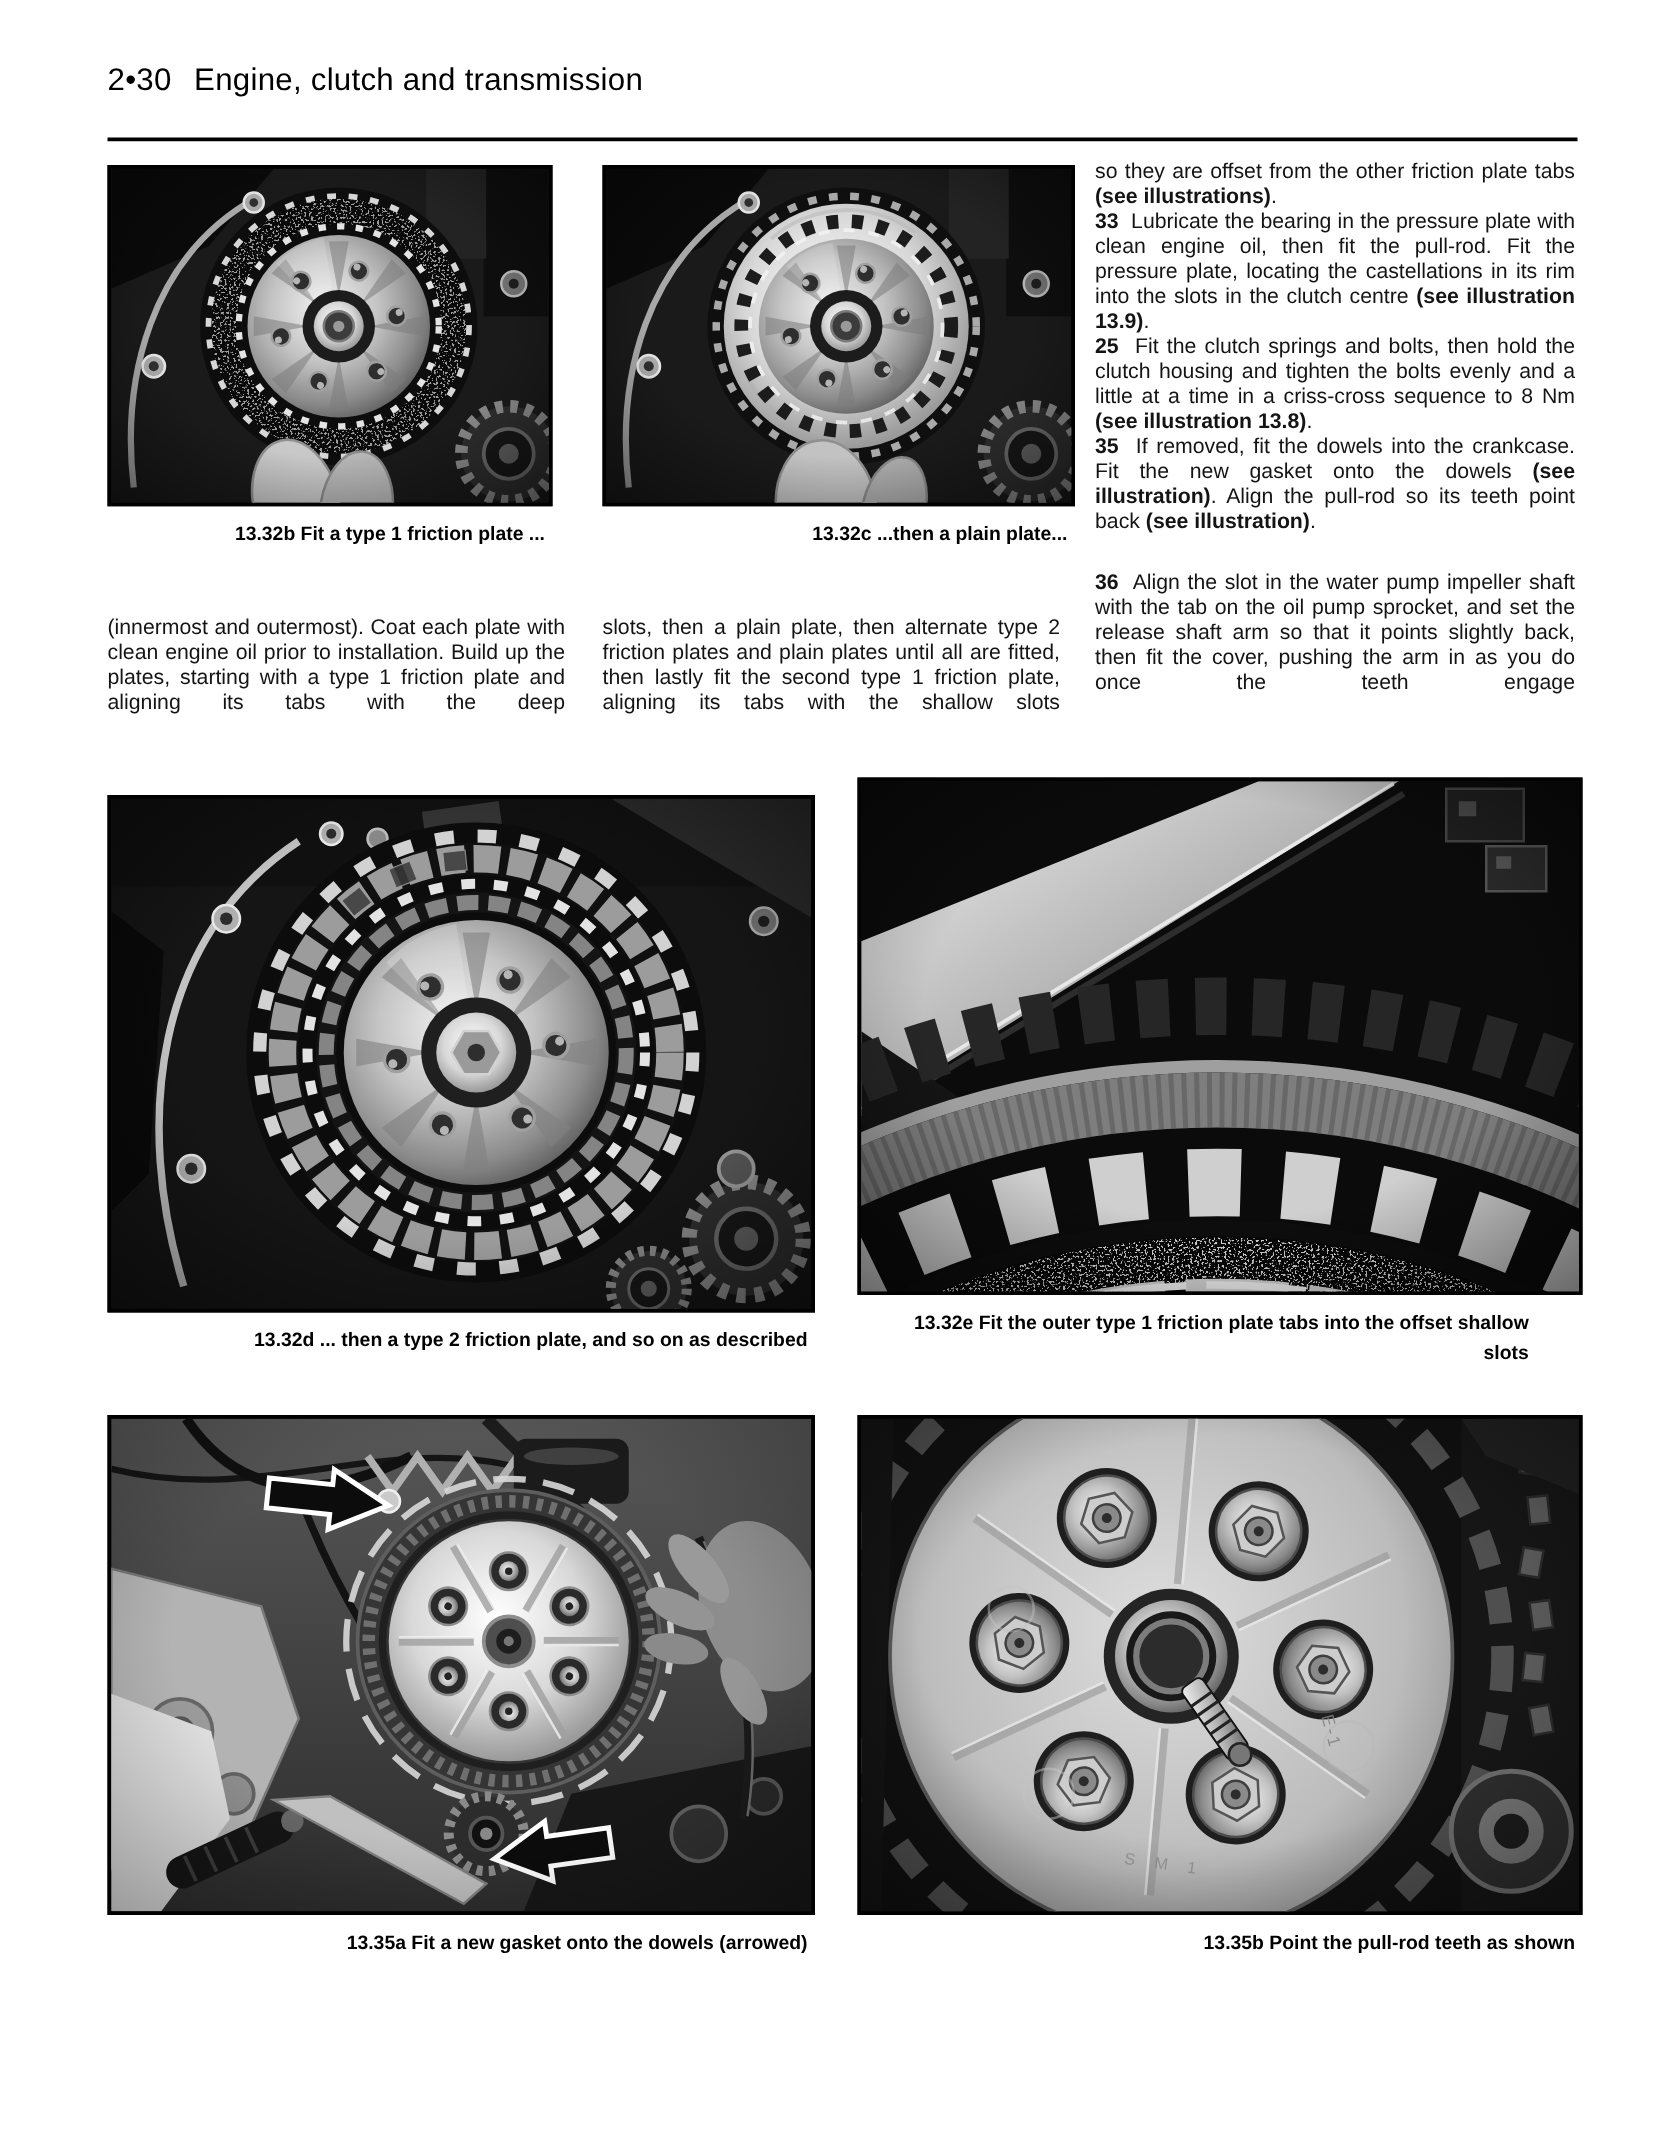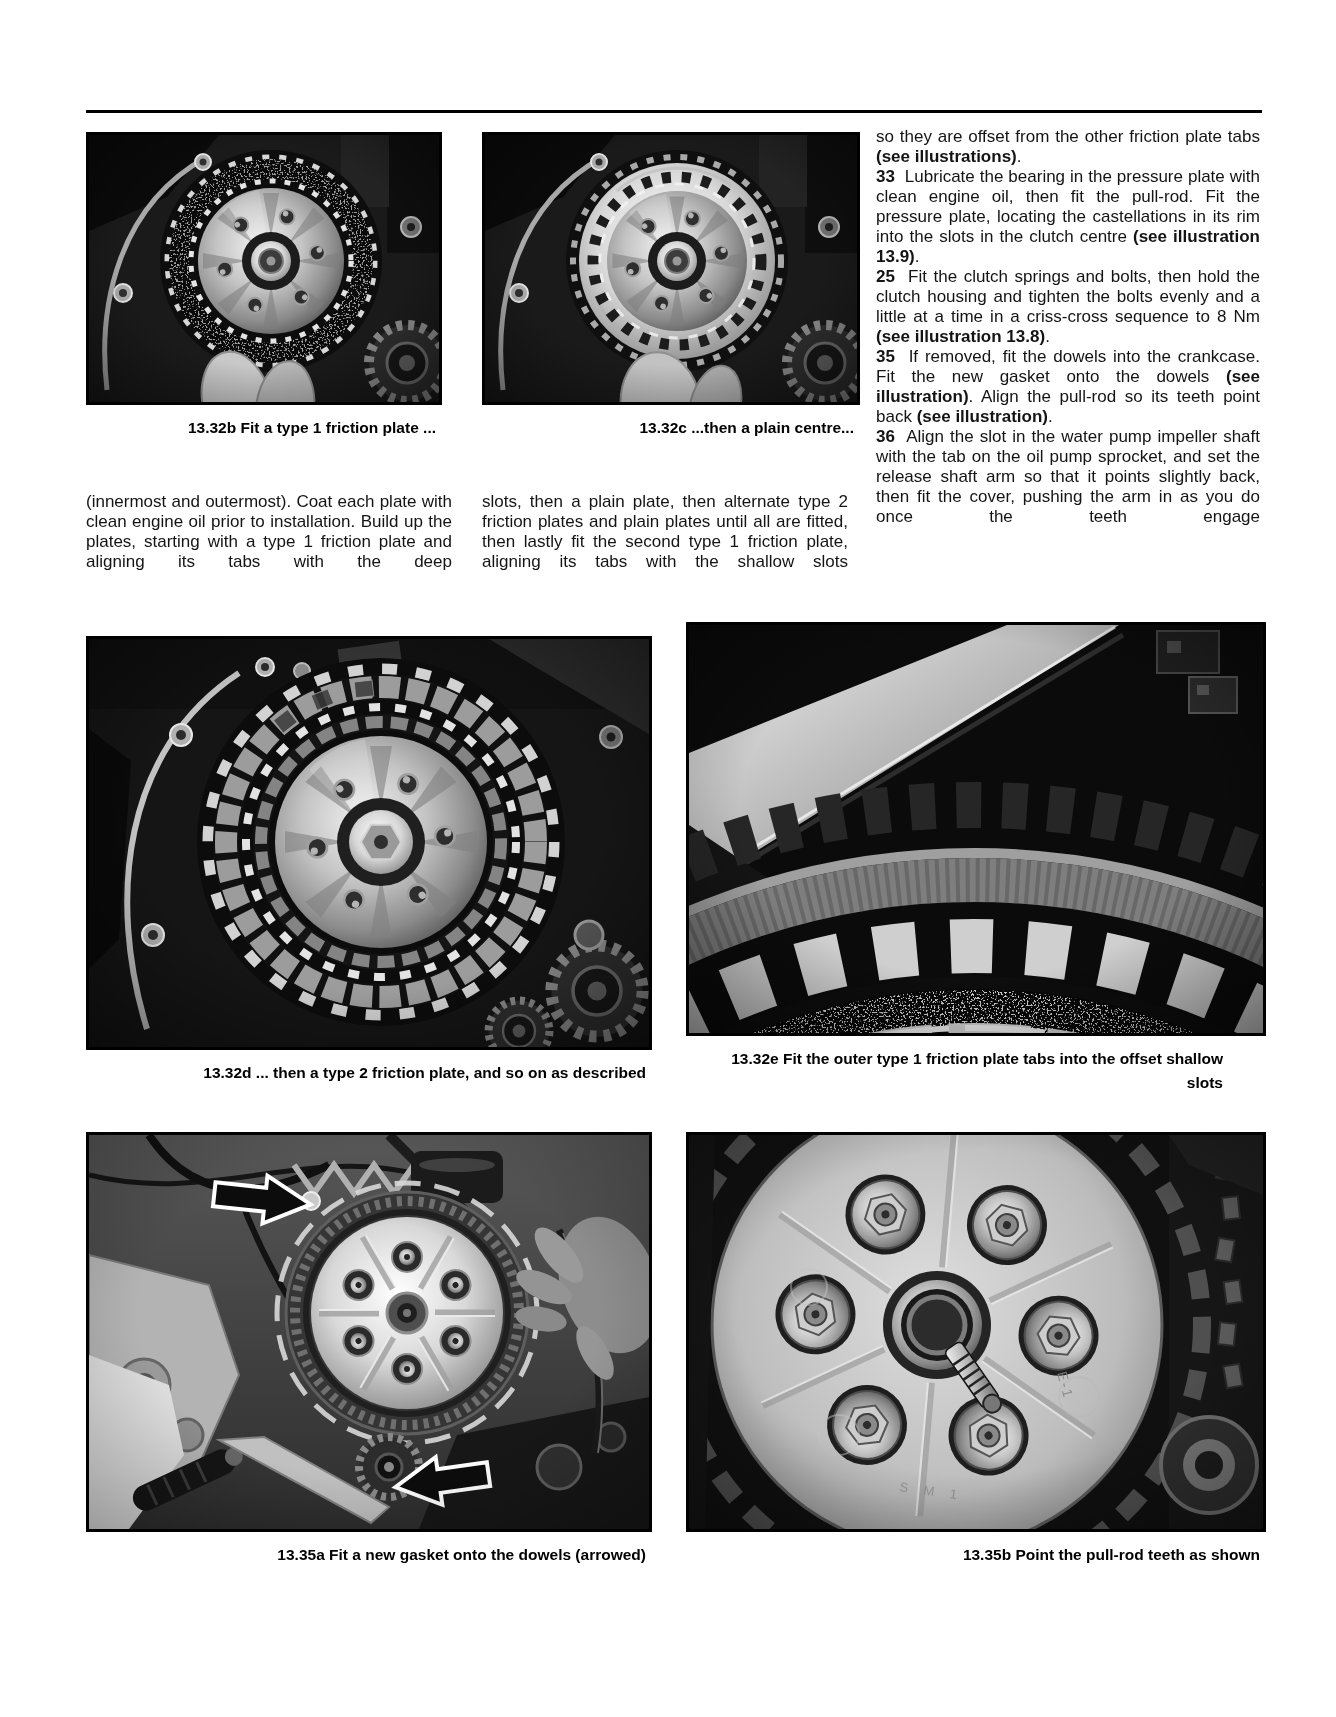--- a/index.html
+++ b/index.html
@@ -7,21 +7,21 @@
         font-family:"Liberation Sans",sans-serif;color:#141414;}
   .hdr{position:absolute;left:86px;top:50px;font-size:25px;letter-spacing:0.2px;color:#000;}
   .hdr .num{margin-right:18px;}
   .rule{position:absolute;left:86px;top:110px;width:1176px;height:3px;background:#000;}
   figure{position:absolute;margin:0;}
   svg.photo{display:block;border:3px solid #000;background:#111;}
   figcaption{font-weight:bold;font-size:15.5px;line-height:1.55;text-align:right;color:#000;margin-top:11px;}
   .cap-narrow{max-width:500px;margin-left:auto;margin-right:auto;}
   .col{position:absolute;font-size:17px;line-height:20px;text-align:justify;color:#141414;}
   .col p{margin:0;}
-  .col p.cont{text-align-last:justify;}
+  .col p.cont{text-align-last:justify;margin-top:29px;}
   #col-left,#col-mid{text-align-last:justify;}
   b{font-weight:bold;}
   svg text{font-family:"Liberation Sans",sans-serif;}
 </style>
 </head>
 <body>
 
 <div class="page">
 
   <svg width="0" height="0" style="position:absolute" aria-hidden="true">
@@ -79,20 +79,23 @@
       <g id="sbolt">
         <circle r="40" fill="#1e1e1e"></circle>
         <circle r="34" fill="url(#gMetal)" stroke="#4c4c4c" stroke-width="2"></circle>
         <polygon points="21,0 10.5,18.2 -10.5,18.2 -21,0 -10.5,-18.2 10.5,-18.2" fill="#cdcdcd" stroke="#555555" stroke-width="2"></polygon>
         <circle r="11" fill="#8a8a8a" stroke="#3f3f3f" stroke-width="2"></circle>
         <circle r="4" fill="#2c2c2c"></circle>
       </g>
     </defs>
   </svg>
 
+  <div class="hdr">
+    <span class="num">2•30</span><span>Engine, clutch and transmission</span>
+  </div>
   <div class="rule"></div>
 
   <figure style="left:86px;top:132px;width:350px;">
     <svg class="photo" width="350" height="267" viewBox="0 0 350 267" role="img">
       <rect width="350" height="267" fill="#1a1a1a"></rect>
       <polygon points="0,0 130,0 78,62 0,96" fill="#0a0a0a"></polygon>
       <rect x="298" y="0" width="52" height="118" fill="#0e0e0e"></rect>
       <rect x="252" y="0" width="48" height="72" fill="#232323"></rect>
       <circle cx="322" cy="92" r="10" fill="#6f6f6f" stroke="#b3b3b3" stroke-width="2"></circle>
       <circle cx="322" cy="92" r="4" fill="#1e1e1e"></circle>
@@ -192,21 +195,21 @@
         <circle r="20" fill="url(#gBright)"></circle>
         <circle r="12" fill="#3c3c3c" stroke="#7a7a7a" stroke-width="2"></circle>
         <circle r="4.5" fill="#999999"></circle>
       </g>
       <g>
         <ellipse cx="176" cy="272" rx="40" ry="55" fill="#c2c2c2" stroke="#8f8f8f" stroke-width="2" transform="rotate(-8 176 272)"></ellipse>
         <ellipse cx="230" cy="272" rx="25" ry="42" fill="#aeaeae" stroke="#8a8a8a" stroke-width="2" transform="rotate(14 230 272)"></ellipse>
       </g>
       <rect width="372" height="267" fill="url(#gVig)"></rect>
     </svg>
-    <figcaption>13.32c ...then a plain centre...</figcaption>
+    <figcaption>13.32c ...then a plain plate...</figcaption>
   </figure>
 
   <div class="col" id="col-right" style="left:876px;top:127px;width:384px;">
     <p class="jp"><span>so they are offset from the other friction plate tabs </span><b>(see illustrations)</b><span>.</span></p>
     <p class="jp"><b>33</b><span>&nbsp; Lubricate the bearing in the pressure plate with clean engine oil, then fit the pull-rod. Fit the pressure plate, locating the castellations in its rim into the slots in the clutch centre </span><b>(see illustration 13.9)</b><span>.</span></p>
     <p class="jp"><b>25</b><span>&nbsp; Fit the clutch springs and bolts, then hold the clutch housing and tighten the bolts evenly and a little at a time in a criss-cross sequence to 8 Nm </span><b>(see illustration 13.8)</b><span>.</span></p>
     <p class="jp"><b>35</b><span>&nbsp; If removed, fit the dowels into the crankcase. Fit the new gasket onto the dowels </span><b>(see illustration)</b><span>. Align the pull-rod so its teeth point back </span><b>(see illustration)</b><span>.</span></p>
     <p class="jp cont"><b>36</b><span>&nbsp; Align the slot in the water pump impeller shaft with the tab on the oil pump sprocket, and set the release shaft arm so that it points slightly back, then fit the cover, pushing the arm in as you do once the teeth engage</span></p>
   </div>
 

